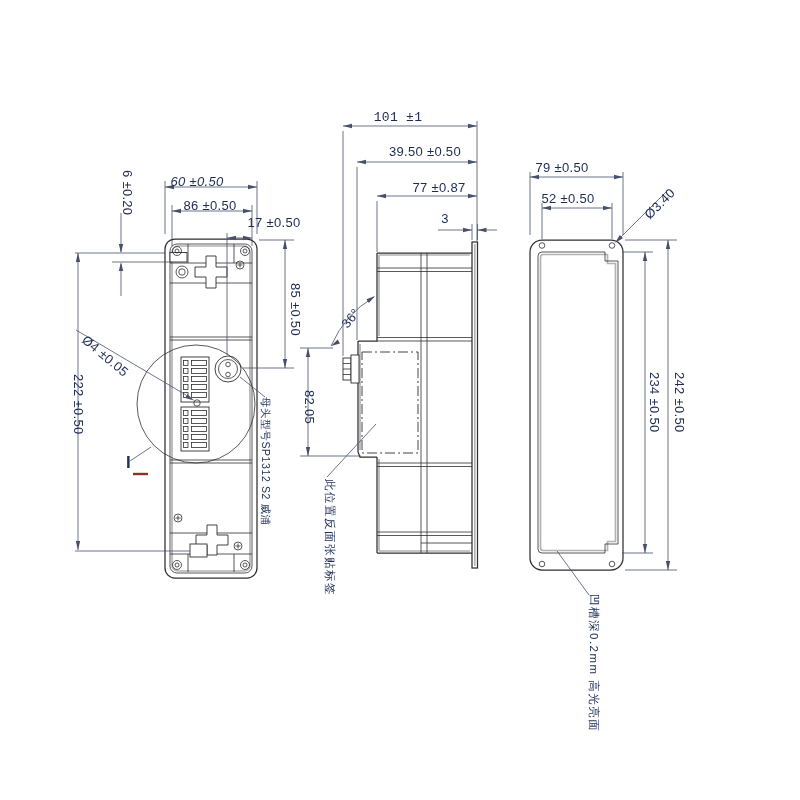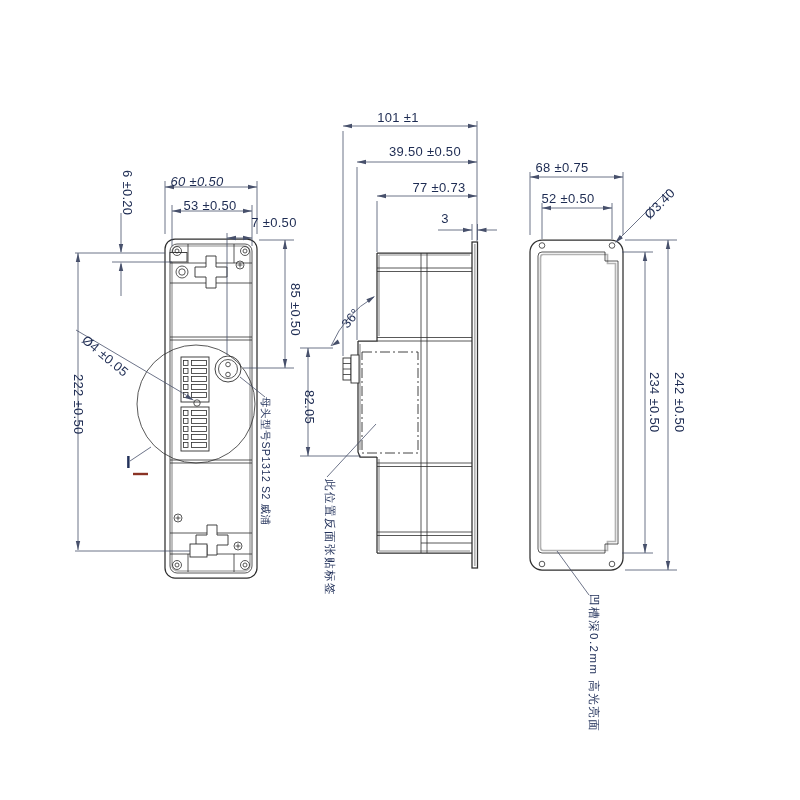--- a/index.html
+++ b/index.html
@@ -250,35 +250,35 @@
       <polygon class="ar" points="645,252 642.8,261 647.2,261"></polygon>
       <polygon class="ar" points="645,553 642.8,544 647.2,544"></polygon>
     </g>
     <g>
       <path class="dm" d="M557,551 L589,595"></path>
     </g>
   </g>
 </svg>
 
 <div class="dim c" style="left:153px;top:175px;width:88px;font-style:italic;">60 ±0.50</div>
-<div class="dim c" style="left:166px;top:199px;width:88px;">53 ±0.50</div>
-<div class="dim c" style="left:229px;top:216px;width:90px;">7 ±0.50</div>
+<div class="dim c" style="left:166px;top:199px;width:88px;">86 ±0.50</div>
+<div class="dim c" style="left:229px;top:216px;width:90px;">17 ±0.50</div>
 <div class="dim v" style="left:134px;top:170px;width:54px;">6 ±0.20</div>
 <div class="dim v" style="left:85px;top:374px;width:70px;">222 ±0.50</div>
 <div class="dim v" style="left:302px;top:283px;width:62px;">85 ±0.50</div>
 <div class="dim r40" style="left:88px;top:333px;width:80px;">Ø4 ±0.05</div>
 <div class="dim detail" style="left:126px;top:456px;width:14px;">I</div>
 <div class="dim v cn small" style="left:273px;top:397px;width:130px;">母头型号SP1312 S2 威浦</div>
 
-<div class="dim c" style="left:353px;top:111px;width:90px;">101 ±1</div>
+<div class="dim c" style="left:353px;top:111px;width:90px;font-family:Liberation Mono, monospace;">101 ±1</div>
 <div class="dim c" style="left:372px;top:145px;width:106px;">39.50 ±0.50</div>
-<div class="dim c" style="left:404px;top:181px;width:70px;">77 ±0.73</div>
+<div class="dim c" style="left:404px;top:181px;width:70px;">77 ±0.87</div>
 <div class="dim c" style="left:436px;top:212px;width:18px;">3</div>
 <div class="dim v" style="left:316px;top:390px;width:42px;">82.05</div>
 <div class="dim rm50" style="left:339px;top:322px;width:28px;">36°</div>
 <div class="dim v cn" style="left:337px;top:479px;width:120px;">此位置反面张贴标签</div>
 
-<div class="dim c" style="left:516px;top:161px;width:92px;">68 ±0.75</div>
+<div class="dim c" style="left:516px;top:161px;width:92px;">79 ±0.50</div>
 <div class="dim c" style="left:525px;top:192px;width:86px;">52 ±0.50</div>
 <div class="dim rm45" style="left:642px;top:212px;width:44px;">Ø3.40</div>
 <div class="dim v" style="left:686px;top:372px;width:70px;">242 ±0.50</div>
 <div class="dim v" style="left:661px;top:372px;width:70px;">234 ±0.50</div>
 <div class="dim v cn" style="left:601px;top:594px;width:135px;">凹槽深0.2mm 高光亮面</div>
 
 </body></html>

